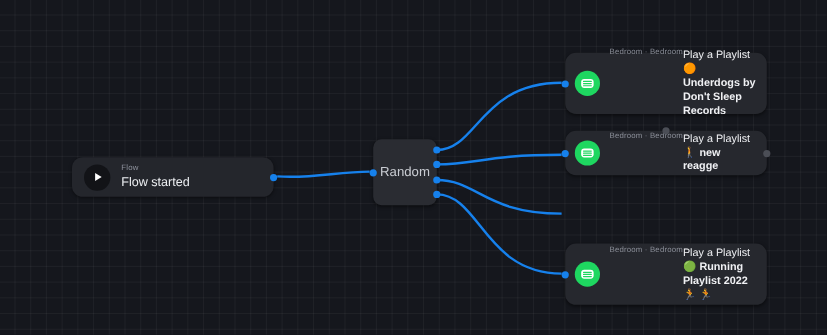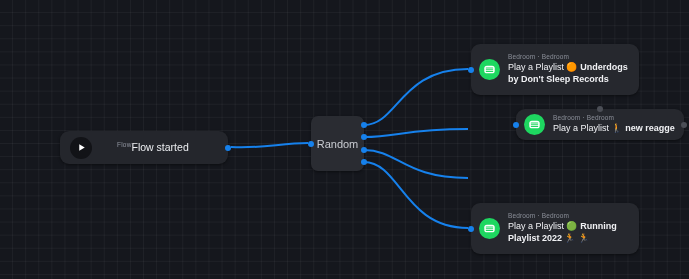--- a/index.html
+++ b/index.html
@@ -63,21 +63,21 @@
   .play-circle {
     width: 22px; height: 22px;
     border-radius: 50%;
     background: #121317;
     flex: 0 0 auto;
     display: flex;
     align-items: center;
     justify-content: center;
   }
   .play-circle svg { display: block; }
-  .start-text { display: flex; flex-direction: row; justify-content: flex-end; line-height: 1; margin-left: 16px; }
+  .start-text { display: flex; flex-direction: column; justify-content: flex-end; line-height: 1; }
   .start-kicker {
     font-size: 6.5px;
     color: #9195a0;
     letter-spacing: .2px;
     margin-bottom: 2px;
   }
   .start-title {
     font-size: 10.5px;
     color: #eceef1;
   }
@@ -110,21 +110,20 @@
     border-radius: 50%;
     background: #1ed760;
     flex: 0 0 auto;
     display: flex;
     align-items: center;
     justify-content: center;
   }
   .spotify-icon svg { display: block; }
   .action-text {
     display: flex;
-    flex-direction: column;
     justify-content: flex-start;
     min-width: 0;
   }
   .action-kicker {
     font-size: 6.5px;
     color: #8b8f99;
     letter-spacing: .15px;
     margin-bottom: 2px;
     white-space: nowrap;
   }
@@ -132,21 +131,21 @@
     font-size: 9px;
     color: #f0f1f4;
     line-height: 1.32;
   }
   .action-title .pl { font-weight: 400; }
   .action-title .nm { font-weight: 700; }
   .emoji { font-size: 9px; }
 
   
   #node-a1 { top: 44px;  height: 51px; }
-  #node-a2 { top: 109px; height: 31px; margin-left: 45px; }
+  #node-a2 { top: 109px; height: 37px; }
   #node-a3 { top: 158px; height: 41px; }
   #node-a4 { top: 203px; height: 51px; }
 
   
   .port {
     position: absolute;
     width: 6px; height: 6px;
     border-radius: 50%;
     background: #1681ec;
   }

